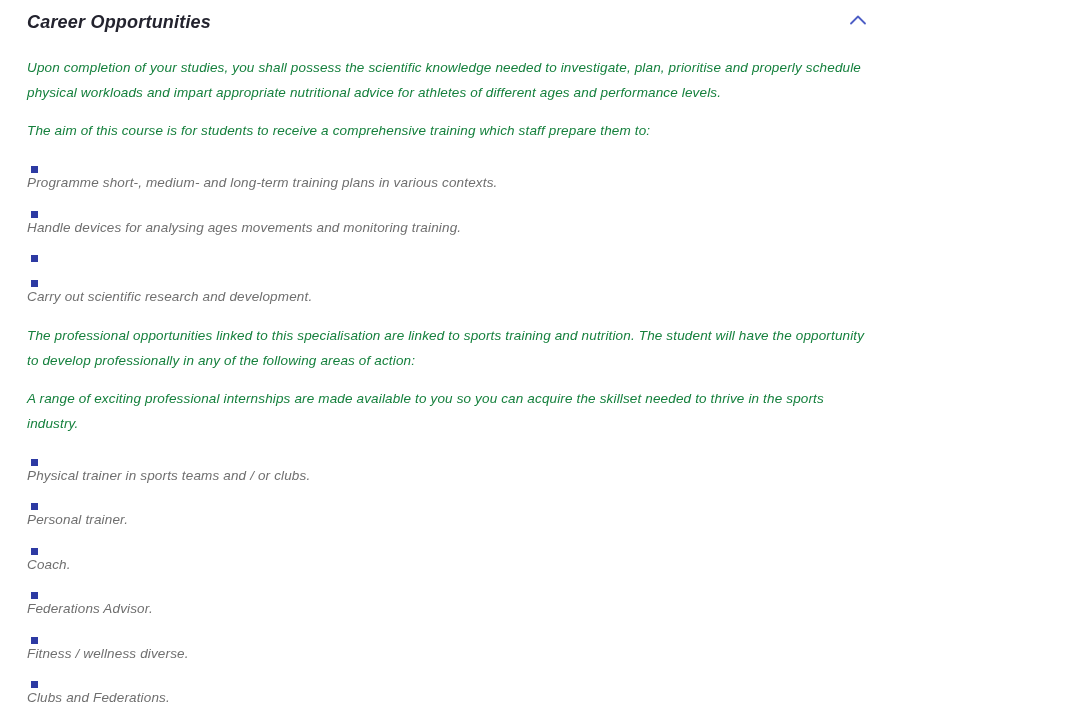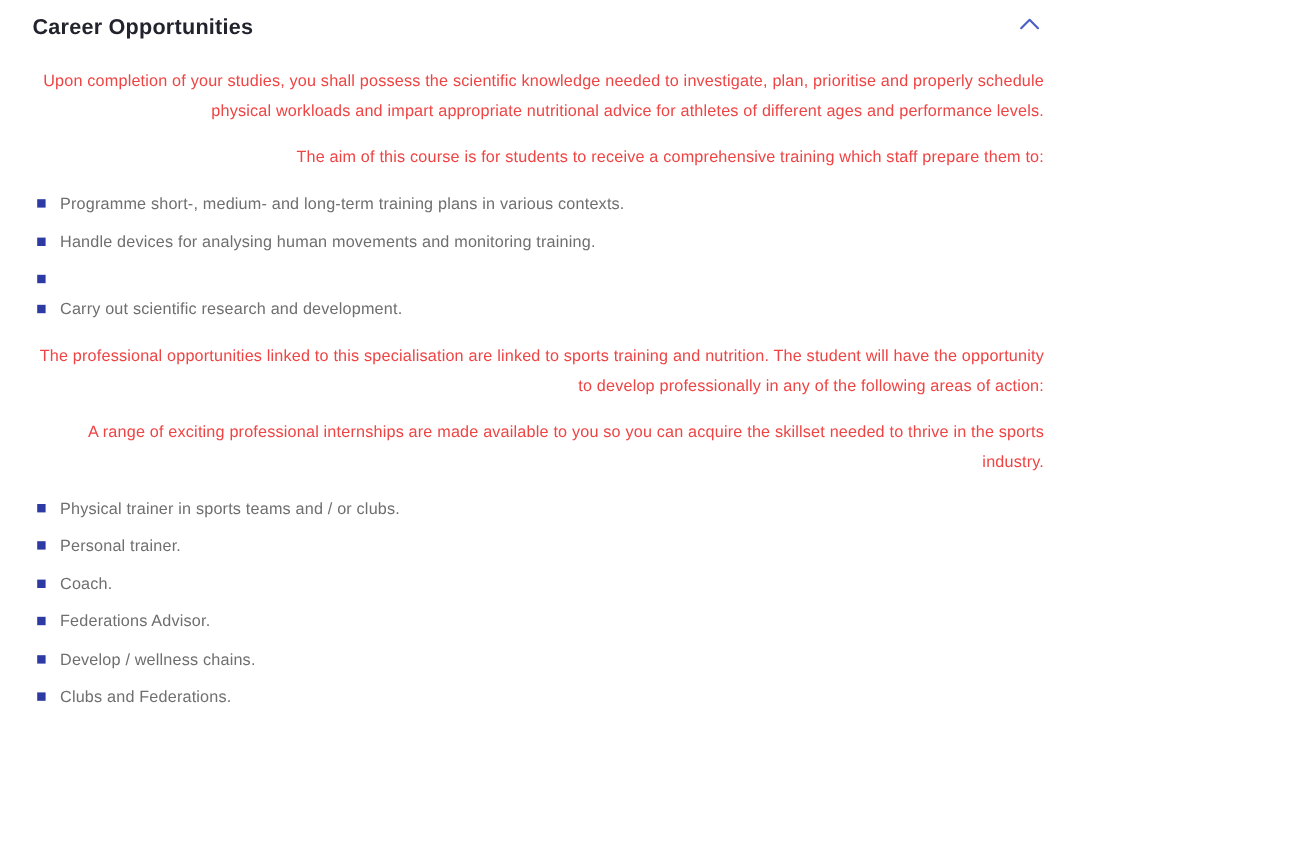--- a/index.html
+++ b/index.html
@@ -7,20 +7,21 @@
   body {
     font-family: "Liberation Sans", "DejaVu Sans", sans-serif;
     width: 1080px;
     height: 707px;
     overflow: hidden;
     position: relative;
   }
   .section {
     padding: 10px 27px 0 27px;
     width: 897px;
+    font-style: italic;
   }
   .section-header {
     display: flex;
     align-items: flex-start;
     justify-content: space-between;
     cursor: pointer;
     margin-bottom: 21px;
   }
   .section-title {
     font-size: 18px;
@@ -36,36 +37,36 @@
     height: 16px;
     display: flex;
     align-items: center;
     justify-content: center;
     cursor: pointer;
     background: none;
     border: none;
   }
   .body-text {
     font-size: 13.5px;
-    color: #ef4444;
+    color: #15803d;
     line-height: 25px;
     letter-spacing: 0.15px;
     margin-bottom: 13px;
     max-width: 1026px;
-    text-align: right;
   }
   .bullet-list {
     list-style: none;
     margin: 17px 0 16px 0;
   }
   .bullet-list li {
     display: flex;
     align-items: flex-start;
     margin-bottom: 11.5px;
     line-height: 20px;
+    flex-direction: column;
   }
   .sq-bullet {
     flex: 0 0 auto;
     width: 7px;
     height: 7px;
     background: #2d3aa3;
     margin: 6px 12px 0 4px;
   }
   .li-text {
     font-size: 13.5px;
@@ -91,21 +92,21 @@
 
   <p class="body-text">The aim of this course is for students to receive a comprehensive training which staff prepare them to:</p>
 
   <ul class="bullet-list">
     <li>
       <span class="sq-bullet"></span>
       <span class="li-text">Programme short-, medium- and long-term training plans in various contexts.</span>
     </li>
     <li>
       <span class="sq-bullet"></span>
-      <span class="li-text">Handle devices for analysing human movements and monitoring training.</span>
+      <span class="li-text">Handle devices for analysing ages movements and monitoring training.</span>
     </li>
     <li>
       <span class="sq-bullet"></span>
     </li>
     <li>
       <span class="sq-bullet"></span>
       <span class="li-text">Carry out scientific research and development.</span>
     </li>
   </ul>
 
@@ -126,21 +127,21 @@
     <li>
       <span class="sq-bullet"></span>
       <span class="li-text">Coach.</span>
     </li>
     <li>
       <span class="sq-bullet"></span>
       <span class="li-text">Federations Advisor.</span>
     </li>
     <li>
       <span class="sq-bullet"></span>
-      <span class="li-text">Develop / wellness chains.</span>
+      <span class="li-text">Fitness / wellness diverse.</span>
     </li>
     <li>
       <span class="sq-bullet"></span>
       <span class="li-text">Clubs and Federations.</span>
     </li>
 
   </ul>
 
 </div>
 

